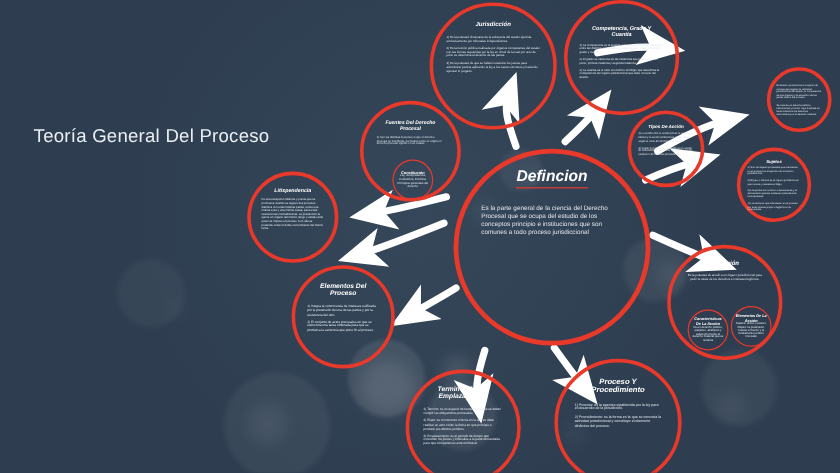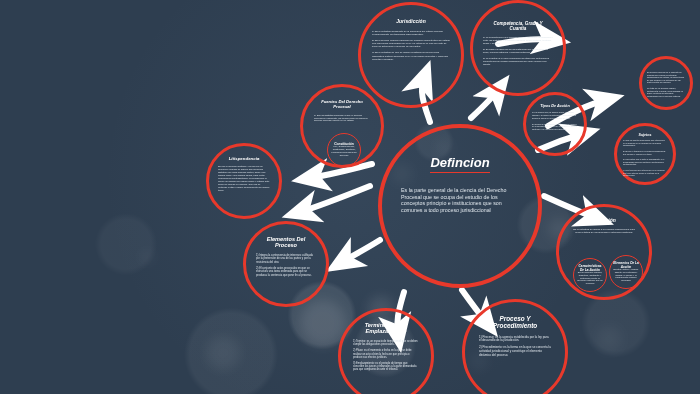--- a/index.html
+++ b/index.html
@@ -38,21 +38,21 @@
     line-height:1.15;
   }
   .node .n-title.underline{border-bottom:1.5px solid #e8392b;padding-bottom:1px;}
   .node .n-body{
     color:#dfe6ec;text-align:left;line-height:1.25;
   }
   .node .n-body p{margin:0 0 3px 0;}
 
   
   #node-definicion{left:378px;top:124px;width:164px;height:164px;border-width:4px;}
-  #node-definicion .n-title{font-size:13px;margin-top:28px;text-align:center;}
+  #node-definicion .n-title{font-size:13px;margin-top:12px;text-align:center;}
   #node-definicion .n-body{font-size:5.3px;margin-top:14px;width:118px;}
 
   .sub{position:absolute;border-radius:50%;border:1.4px solid #e8392b;box-sizing:border-box;}
   .sub .s-title{color:#fff;font-style:italic;font-weight:bold;text-align:center;font-size:3.2px;}
   .sub .s-body{color:#dfe6ec;text-align:center;font-size:2.4px;line-height:1.2;}
 </style>
 </head>
 <body>
 
 <div id="canvas">
@@ -81,20 +81,21 @@
       <path d="M380,240 C364,250 352,256 342,262"></path>
       <path d="M404,292 C398,312 396,322 398,334"></path>
       <path d="M462,290 C472,304 478,312 486,322"></path>
       <path d="M538,150 C556,142 568,138 582,134"></path>
       <path d="M544,196 C566,206 580,212 596,218"></path>
       <path d="M548,126 C572,112 590,104 606,100"></path>
       <path d="M498,44 C518,40 536,38 552,40"></path>
     </g>
   </svg>
 
+  <div class="deck-title">Teoría General Del Proceso</div>
 
   <div class="node" id="node-definicion">
     <div class="n-title underline">Defincion</div>
     <div class="n-body">Es la parte general de la ciencia del Derecho Procesal que se ocupa del estudio de los conceptos principio e instituciones que son comunes a todo proceso jurisdiccional</div>
   </div>
 
   <div class="node" style="left:358px;top:2px;width:106px;height:106px;">
     <div class="n-title" style="font-size:5px;margin-top:14px;">Jurisdicción</div>
     <div class="n-body" style="font-size:2.5px;width:78px;margin-top:5px;">
       <p>1) Es la potestad dimanante de la soberanía del estado ejercida exclusivamente por tribunales independientes.</p>

